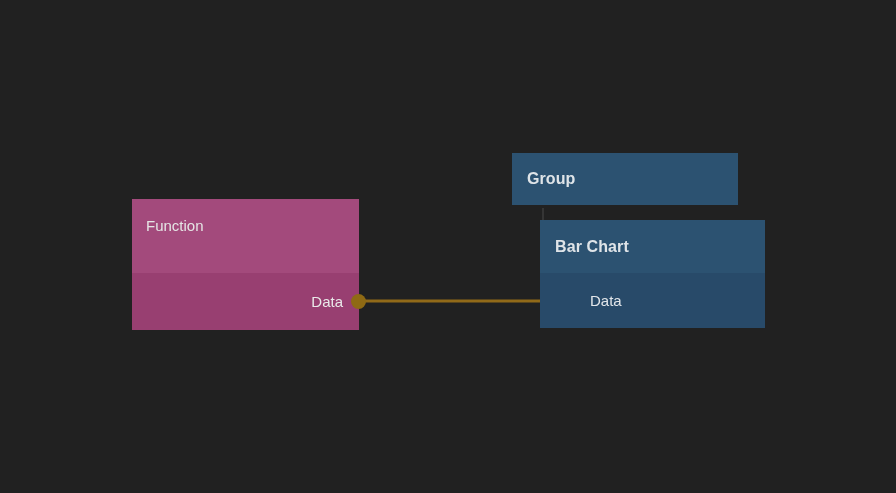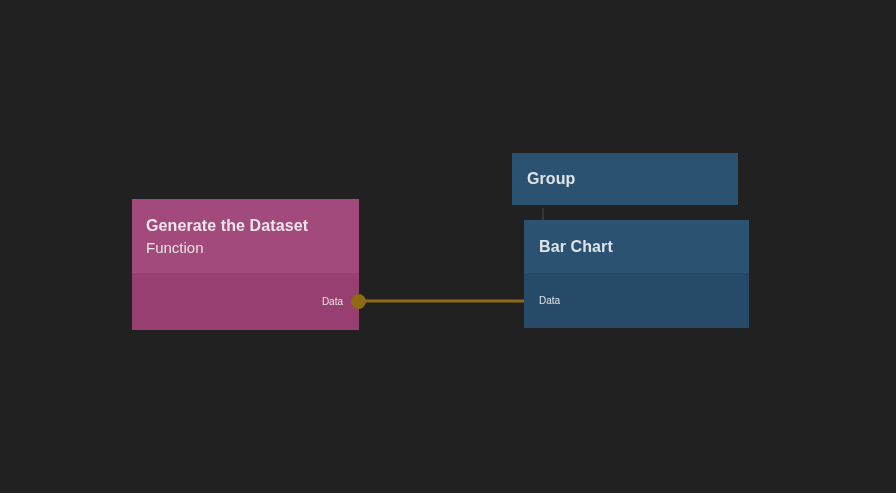--- a/index.html
+++ b/index.html
@@ -46,22 +46,23 @@
     height: 57px;
     background: #983f71;
     display: flex;
     align-items: center;
     justify-content: flex-end;
     box-sizing: border-box;
     padding-right: 16px;
   }
   .port-label {
     color: #e9e9e9;
-    font-size: 10px;
+    font-size: 15px;
     font-weight: 400;
+    margin-left: 35px;
   }
   .port-dot {
     position: absolute;
     left: 351px; top: 294px;
     width: 15px; height: 15px;
     border-radius: 50%;
     background: #8f6a14;
     z-index: 3;
   }
   
@@ -72,21 +73,21 @@
     align-items: center;
     padding-left: 15px;
   }
   .blue-title {
     color: #dfe4e8;
     font-size: 16px;
     font-weight: 600;
     letter-spacing: 0.1px;
   }
   
-  .node-barchart { left: 524px; top: 220px; width: 225px; height: 88px; }
+  .node-barchart { left: 540px; top: 220px; width: 225px; height: 88px; }
   .node-barchart .node-header {
     height: 53px;
     background: #2c5271;
     display: flex;
     align-items: center;
     padding-left: 15px;
     box-sizing: border-box;
   }
   .node-barchart .node-body {
     height: 55px;
@@ -104,21 +105,20 @@
 <svg id="edge-layer" viewBox="0 0 896 493" xmlns="http://www.w3.org/2000/svg">
 
   <polyline points="543,208 543,274 551,274" fill="none" stroke-width="1.5" stroke="#3c3c3c"></polyline>
 
   <line x1="360" y1="301" x2="548" y2="301" stroke-width="3" stroke="#916a19"></line>
   <polygon points="546,294.5 559,301 546,307.5" fill="#916a19"></polygon>
 </svg>
 
 <div class="node node-generate">
   <div class="node-header">
-    <div class="node-title">Generate the Dataset</div>
     <div class="node-subtitle">Function</div>
   </div>
   <div class="node-body">
     <span class="port-label">Data</span>
   </div>
 </div>
 <div class="port-dot"></div>
 
 <div class="node node-group">
   <span class="blue-title">Group</span>

